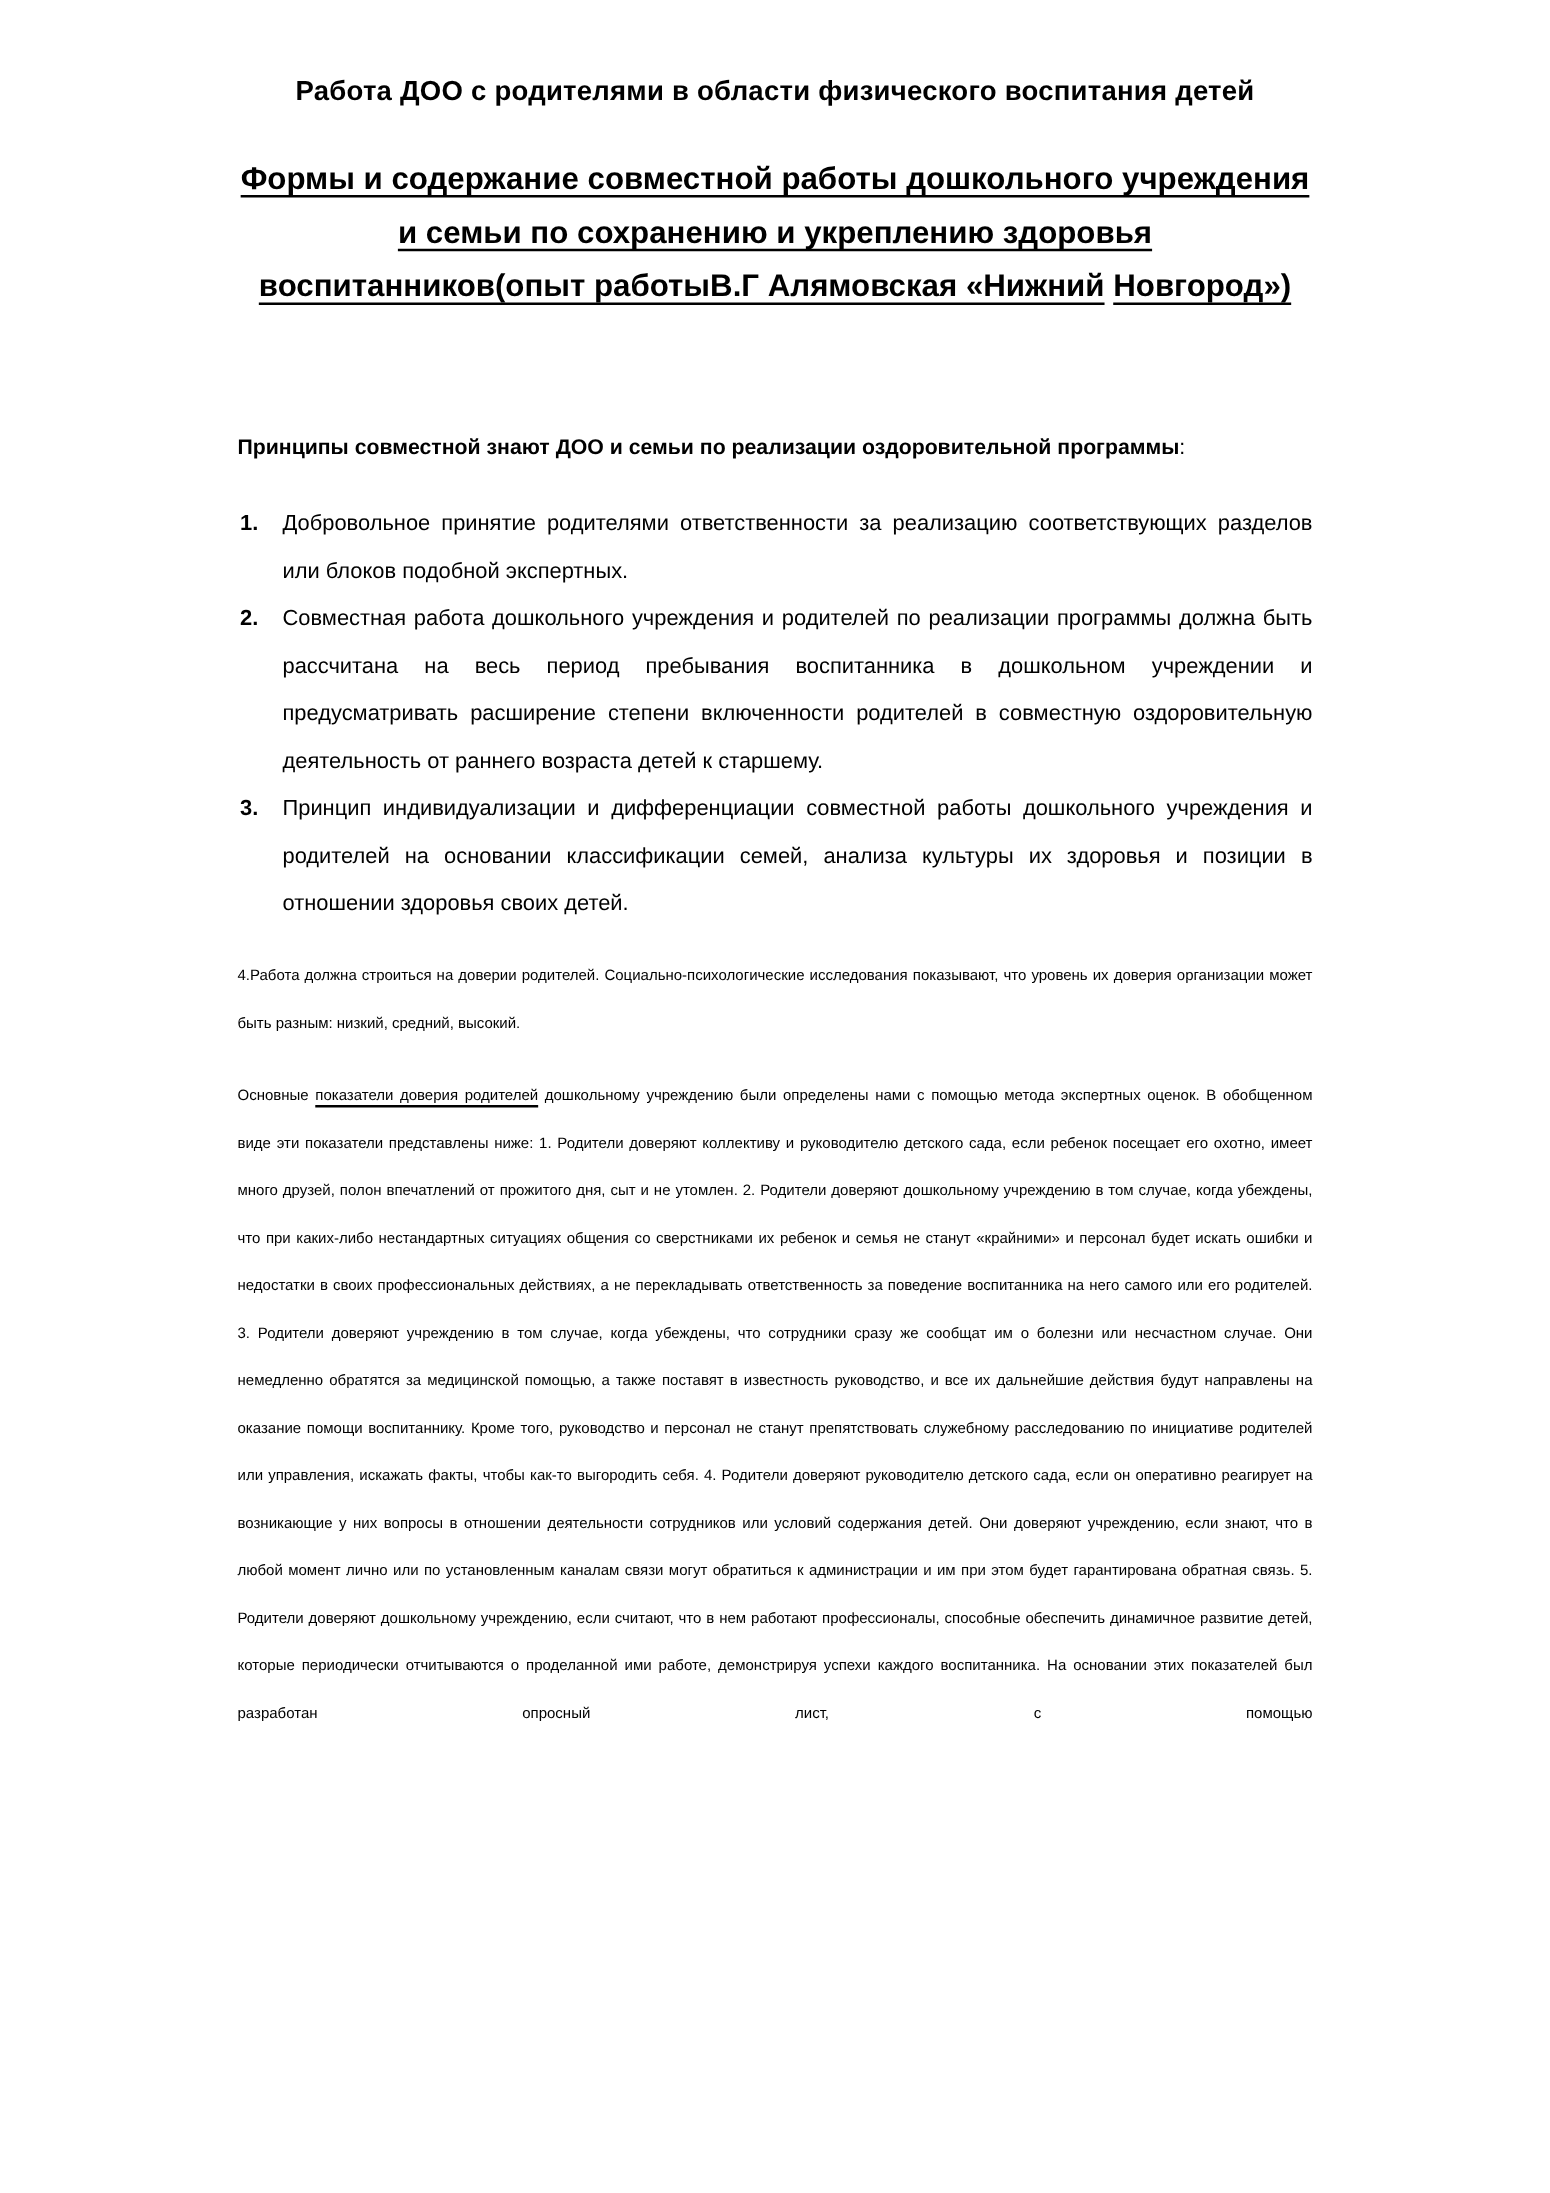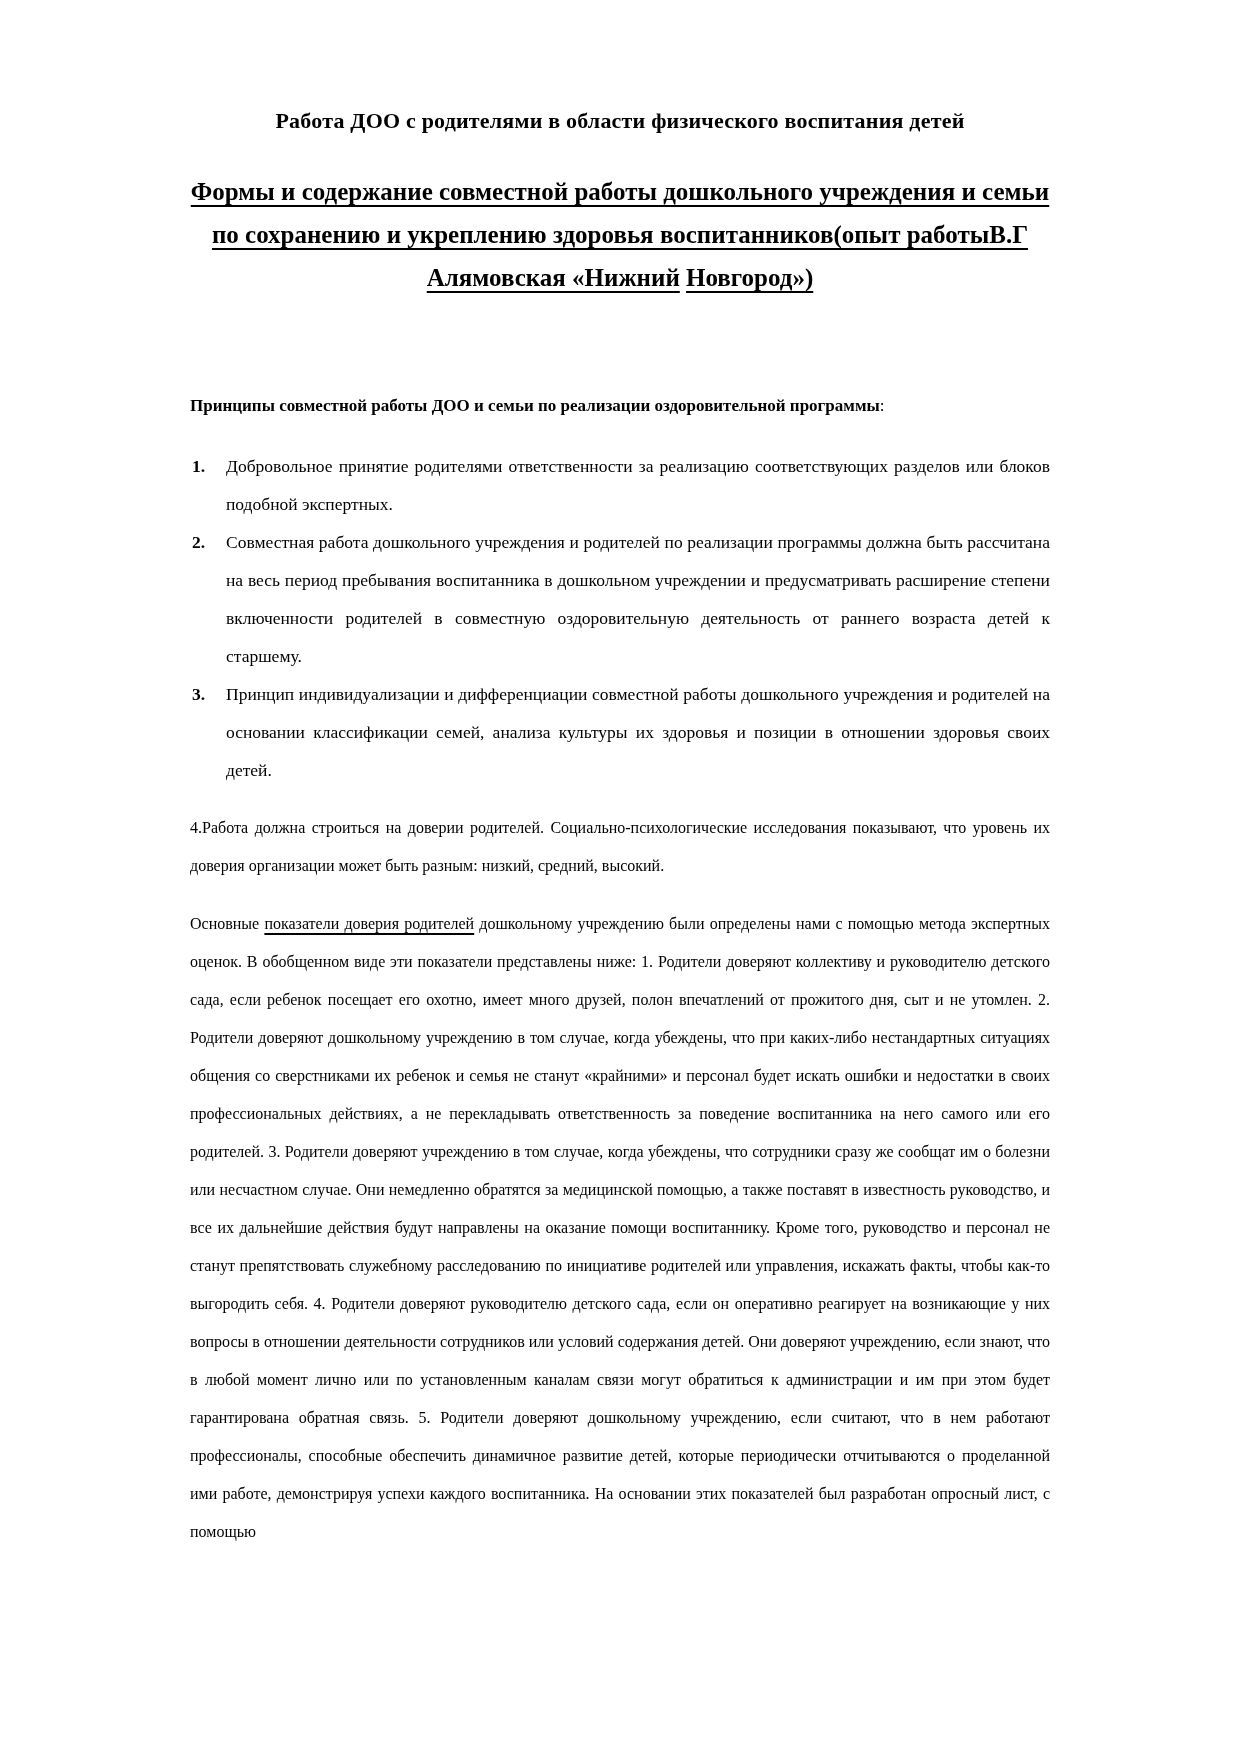--- a/index.html
+++ b/index.html
@@ -12,22 +12,21 @@
   }
   .page {
     width: 1240px;
     height: 1754px;
     background: #ffffff;
     overflow: hidden;
   }
   .content {
     width: 860px;
     margin: 0 auto;
-    padding-top: 98px;
-    font-family: Liberation Serif, serif;
+    padding-top: 50px;
   }
   .doc-title {
     font-size: 22px;
     font-weight: bold;
     text-align: center;
     line-height: 46px;
     letter-spacing: 0.2px;
   }
   .doc-subtitle {
     margin-top: 26px;
@@ -59,21 +58,21 @@
     text-align: justify;
   }
   .list-num {
     position: absolute;
     left: 2px;
     top: 0;
     font-weight: bold;
   }
   .body-paragraph {
     margin-top: 20px;
-    font-size: 16px;
+    font-size: 12px;
     line-height: 38px;
     text-align: justify;
   }
   .body-paragraph.continues {
     text-align-last: justify;
   }
   .body-paragraph .u {
     text-decoration: underline;
     text-decoration-thickness: 2px;
     text-underline-offset: 4px;
@@ -82,21 +81,21 @@
 </head>
 <body>
 
 <div class="page">
   <div class="content">
 
     <h1 class="doc-title">Работа ДОО с родителями в области физического воспитания детей</h1>
 
     <h2 class="doc-subtitle"><span class="u">Формы и содержание совместной работы дошкольного  учреждения и семьи по сохранению и укреплению здоровья воспитанников(опыт работыВ.Г Алямовская «Нижний</span><span> </span><span class="u">Новгород»)</span></h2>
 
-    <div class="section-heading"><span class="hb">Принципы совместной работы ДОО и семьи по реализации оздоровительной программы</span><span class="hn">:</span></div>
+    <div class="section-heading"><span class="hb">Принципы совместной знают ДОО и семьи по реализации оздоровительной программы</span><span class="hn">:</span></div>
 
     <div class="principles-list">
 
       <div class="list-item">
         <span class="list-num">1.</span>
         <span>Добровольное принятие родителями ответственности за реализацию соответствующих разделов или блоков подобной экспертных.</span>
       </div>
 
       <div class="list-item">
         <span class="list-num">2.</span>

